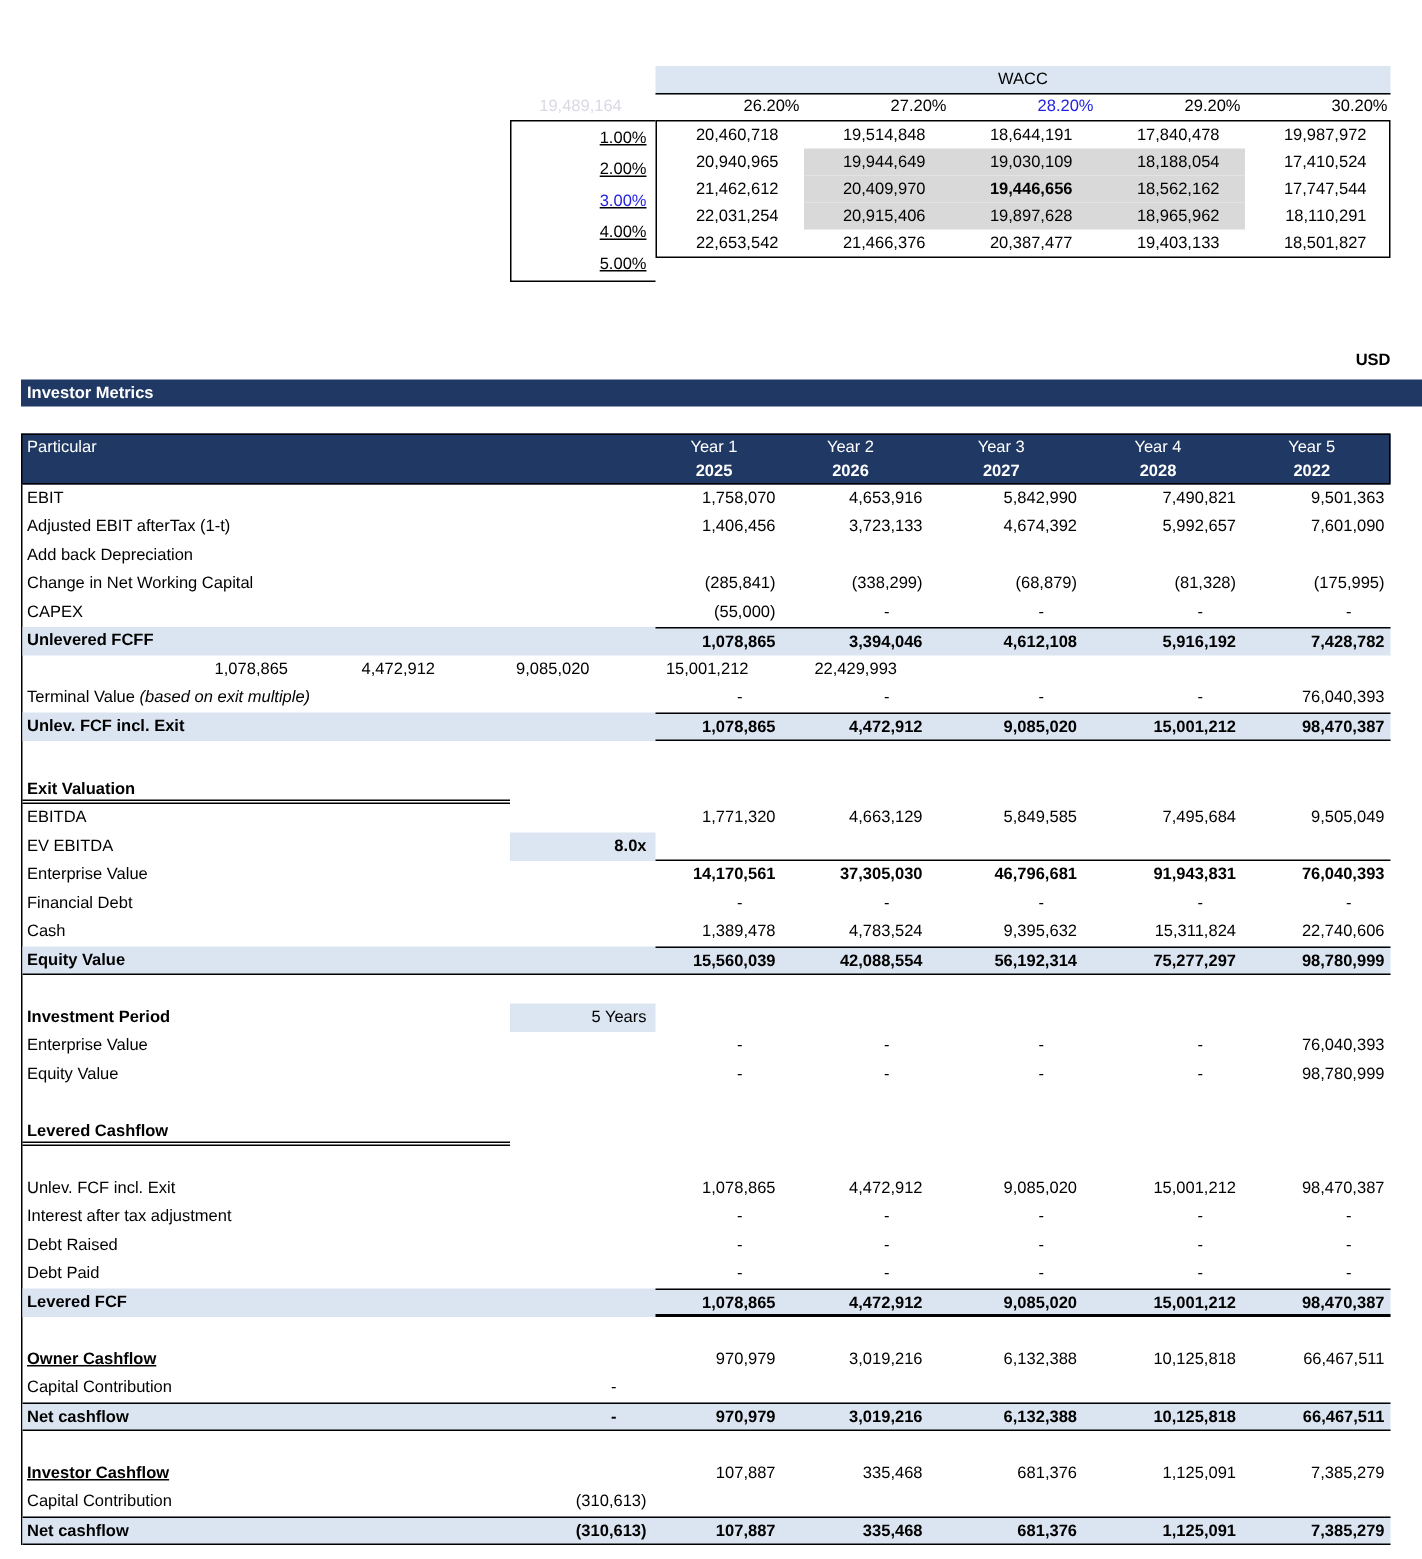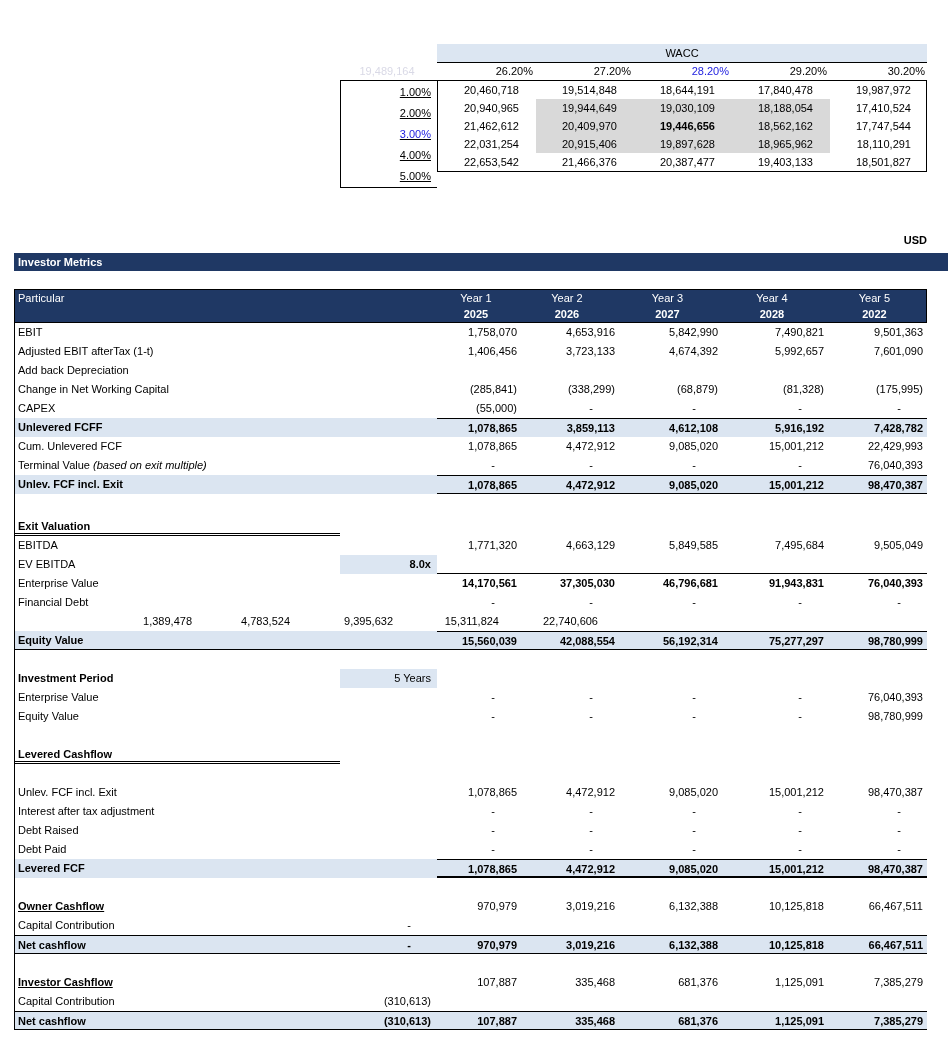--- a/index.html
+++ b/index.html
@@ -206,28 +206,27 @@
           <div class="m-cell cell-r dash" style="width: 103px;">-</div>
           <div class="m-cell cell-r dash" style="width: 106px;">-</div>
           <div class="m-cell cell-r dash" style="width: 99px;">-</div>
         </div>
       </div>
       <div class="m-row bg-blue">
         <div class="m-label b"><span>Unlevered FCFF</span></div>
         <div class="m-b cell-r"></div>
         <div class="m-vals bt">
           <div class="m-cell cell-r b" style="width: 84px;">1,078,865</div>
-          <div class="m-cell cell-r b" style="width: 98px;">3,859,113</div>
+          <div class="m-cell cell-r b" style="width: 98px;">3,394,046</div>
           <div class="m-cell cell-r b" style="width: 103px;">4,612,108</div>
           <div class="m-cell cell-r b" style="width: 106px;">5,916,192</div>
           <div class="m-cell cell-r b" style="width: 99px;">7,428,782</div>
         </div>
       </div>
       <div class="m-row">
-        <div class="m-label"><span>Cum. Unlevered FCF</span></div>
         <div class="m-b cell-r"></div>
         <div class="m-vals">
           <div class="m-cell cell-r" style="width: 84px;">1,078,865</div>
           <div class="m-cell cell-r" style="width: 98px;">4,472,912</div>
           <div class="m-cell cell-r" style="width: 103px;">9,085,020</div>
           <div class="m-cell cell-r" style="width: 106px;">15,001,212</div>
           <div class="m-cell cell-r" style="width: 99px;">22,429,993</div>
         </div>
       </div>
       <div class="m-row">
@@ -302,20 +301,21 @@
         <div class="m-b cell-r"></div>
         <div class="m-vals">
           <div class="m-cell cell-r dash" style="width: 84px;">-</div>
           <div class="m-cell cell-r dash" style="width: 98px;">-</div>
           <div class="m-cell cell-r dash" style="width: 103px;">-</div>
           <div class="m-cell cell-r dash" style="width: 106px;">-</div>
           <div class="m-cell cell-r dash" style="width: 99px;">-</div>
         </div>
       </div>
       <div class="m-row">
+        <div class="m-label"><span>Cash</span></div>
         <div class="m-b cell-r"></div>
         <div class="m-vals">
           <div class="m-cell cell-r" style="width: 84px;">1,389,478</div>
           <div class="m-cell cell-r" style="width: 98px;">4,783,524</div>
           <div class="m-cell cell-r" style="width: 103px;">9,395,632</div>
           <div class="m-cell cell-r" style="width: 106px;">15,311,824</div>
           <div class="m-cell cell-r" style="width: 99px;">22,740,606</div>
         </div>
       </div>
       <div class="m-row bg-blue bb">

